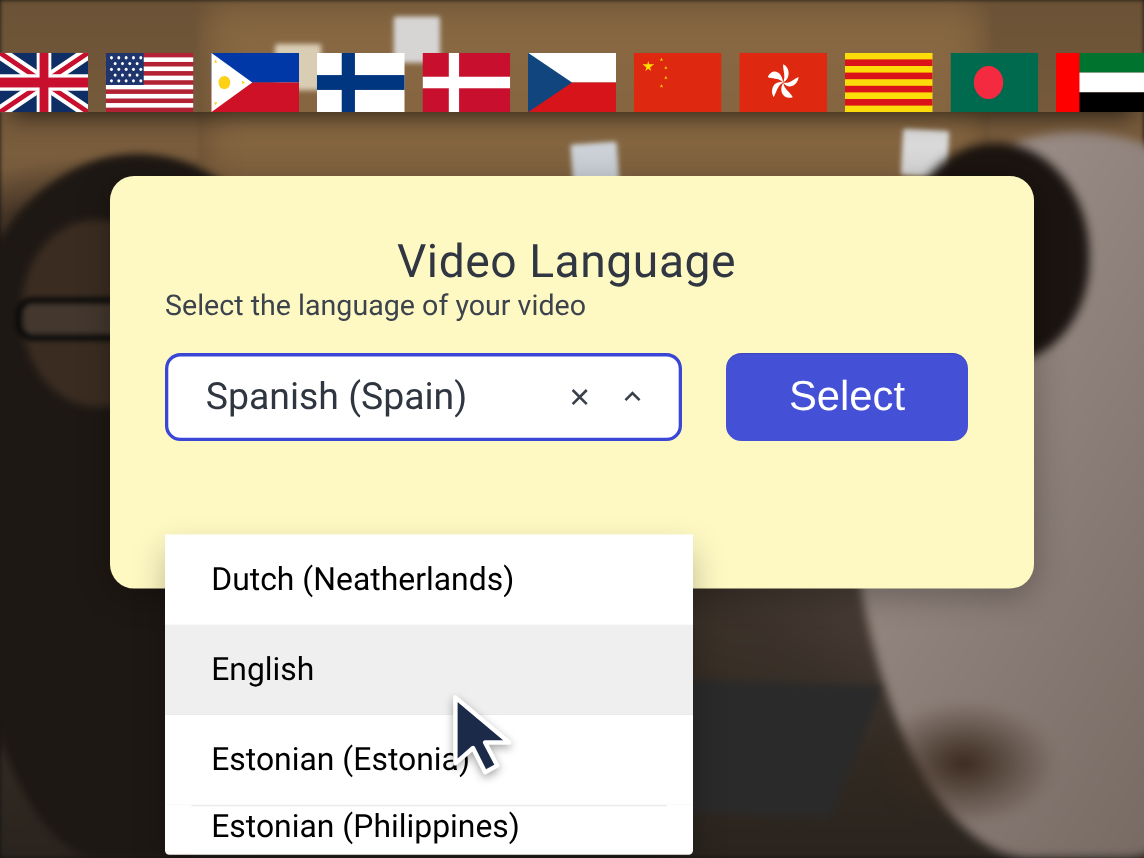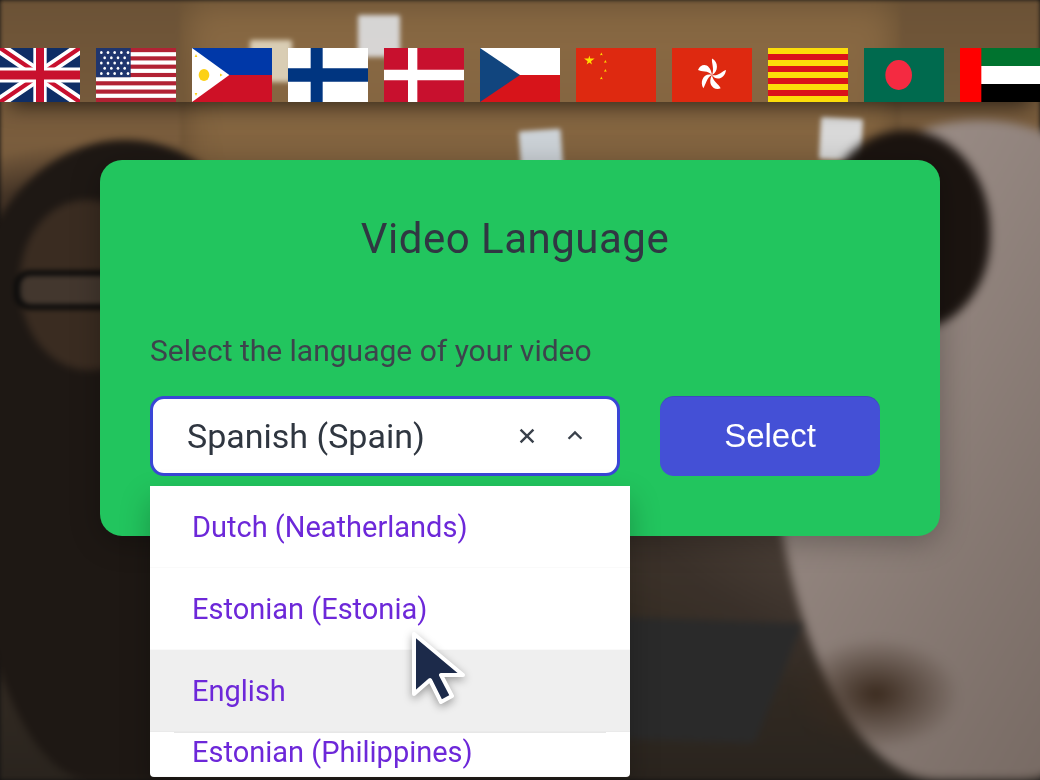--- a/index.html
+++ b/index.html
@@ -77,60 +77,60 @@
     position: absolute; left:0; right:0; top:48px; height:54px;
     display:flex; gap:16px; padding:0 0 0 0; align-items:stretch; justify-content: space-between;
     box-shadow: 0 14px 20px -10px rgba(0,0,0,0.6);
   }
   .flag { flex:1 1 0; min-width:0; height:54px; position:relative; overflow:hidden; }
   .flag svg { width:100%; height:100%; display:block; }
 
   
   .modal {
     position:absolute; left:100px; top:160px; width:840px; min-height:375px;
-    background:#22c55e; border-radius:22px;
+    background:#fef9c3; border-radius:22px;
     box-shadow: 0 6px 30px rgba(0,0,0,0.28);
     padding: 54px 60px 60px 50px;
   }
   .modal-title{
     text-align:center; font-size:42px; font-weight:400; color:#303742; letter-spacing:0.5px;
   }
   .modal-subtitle{
-    margin-top:70px; font-size:30px; color:#3d434c;
+    font-size:26px; color:#3d434c;
   }
   .controls-row{
     margin-top:28px; display:flex; gap:40px; align-items:stretch;
   }
   .combobox{
     flex:1; height:80px; border:3px solid #3a46d6; border-radius:14px;
     background:#fff; display:flex; align-items:center; padding:0 24px 0 34px; gap:12px;
     position:relative;
   }
   .combo-value{ flex:1; font-size:34px; color:#2f3640; }
   .icon-btn{
     width:36px; height:36px; display:flex; align-items:center; justify-content:center;
     color:#404854; cursor:pointer; border:none; background:none;
   }
   .icon-btn svg{ width:22px; height:22px; stroke:#3a414b; stroke-width:2.6; fill:none; }
   .select-btn{
     width:220px; height:80px; border:none; border-radius:14px;
-    background:#4450d6; color:#fff; font-size:33px; font-weight:400; cursor:pointer;
+    background:#4450d6; color:#fff; font-size:38px; font-weight:400; cursor:pointer;
     box-shadow: 0 1px 0 rgba(0,0,0,0.1) inset;
   }
 
   
   .listbox{
     position:absolute; left:150px; top:486px; width:480px;
     background:#fff; border-radius:0 0 4px 4px;
     box-shadow: 0 14px 30px rgba(0,0,0,0.25);
     overflow:hidden;
   }
   .option{
     height:82px; display:flex; align-items:center; padding:0 42px;
-    font-size:29px; color:#6d28d9; cursor:pointer;
+    font-size:29px; color:#000000; cursor:pointer;
     border-bottom:1px solid rgba(0,0,0,0.02);
   }
   .sep{ height:1px; background:#e7e7e7; margin:0 24px; border:none;}
   .option.hovered{ background:#efefef; }
   .option.partial{ height:44px; align-items:flex-start; padding-top:2px;}
 
   
   .cursor{
     position:absolute; left:408px; top:630px; width:62px; height:76px;
     pointer-events:none;
@@ -311,25 +311,25 @@
       </button>
     </div>
     <button class="select-btn">Select</button>
   </div>
 </div>
 
 <div class="listbox" role="listbox">
   <div class="option" role="option">
     <span>Dutch (Neatherlands)</span>
   </div>
+  <div class="option hovered" role="option" aria-selected="true">
+    <span>English</span>
+  </div>
   <div class="option" role="option">
     <span>Estonian (Estonia)</span>
-  </div>
-  <div class="option hovered" role="option" aria-selected="true">
-    <span>English</span>
   </div>
   <hr class="sep">
   <div class="option partial" role="option">
     <span>Estonian (Philippines)</span>
   </div>
 </div>
 
 <svg class="cursor" viewBox="0 0 62 76">
   <path d="M6 4 L6 64 L22 50 L33 72 L44 66 L33 45 L55 45 Z" fill="#1c2a4a" stroke="#ffffff" stroke-width="4" stroke-linejoin="round"></path>
 </svg>

